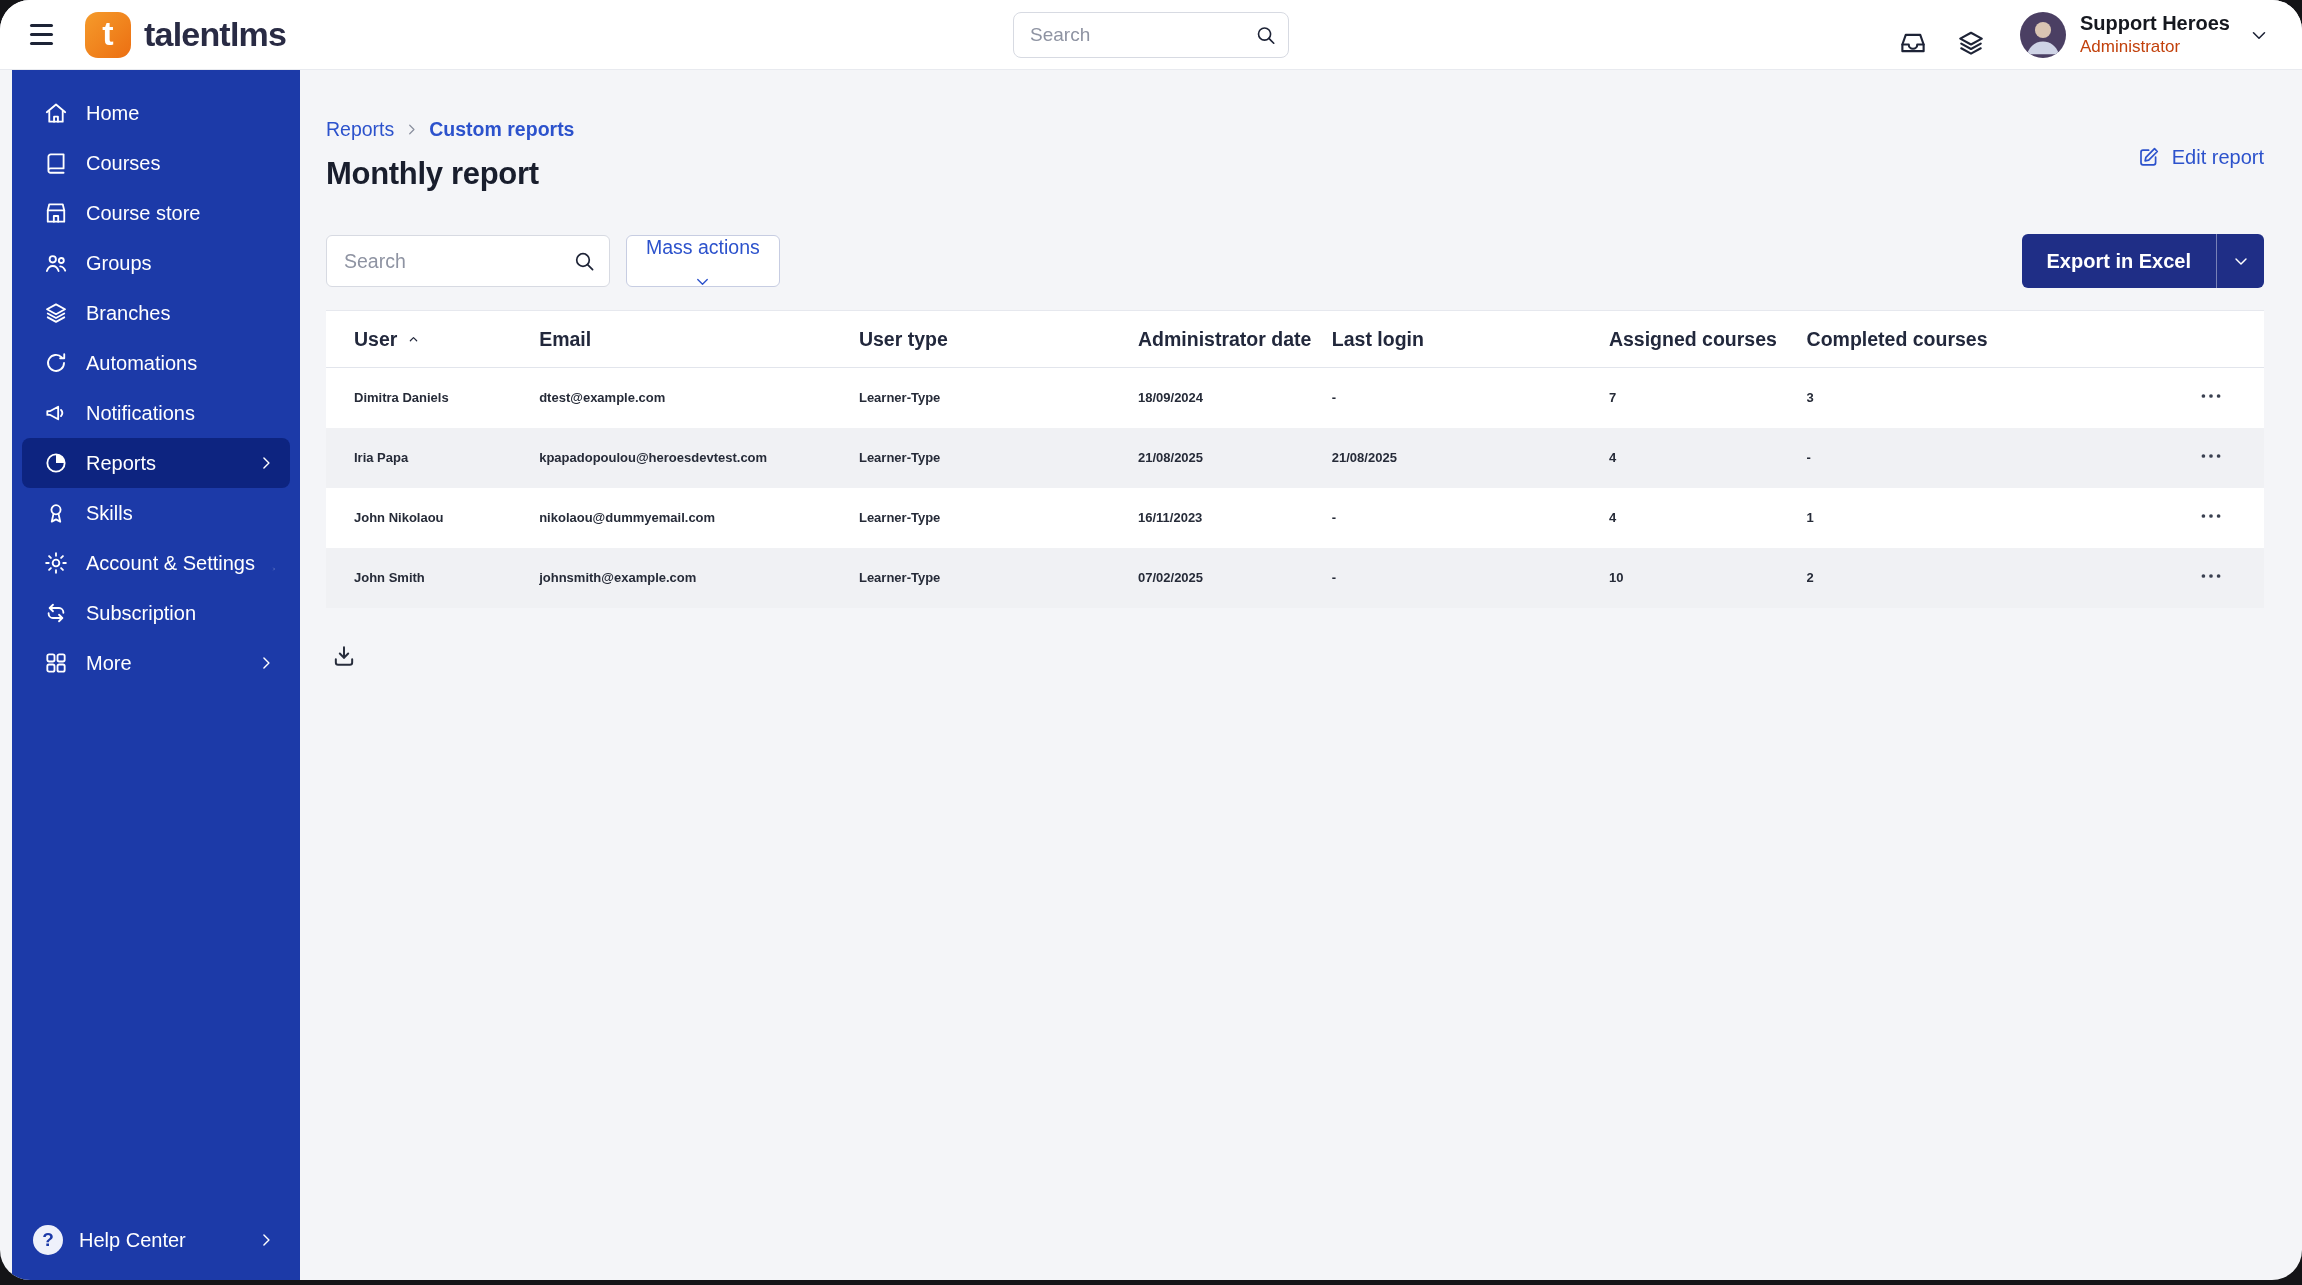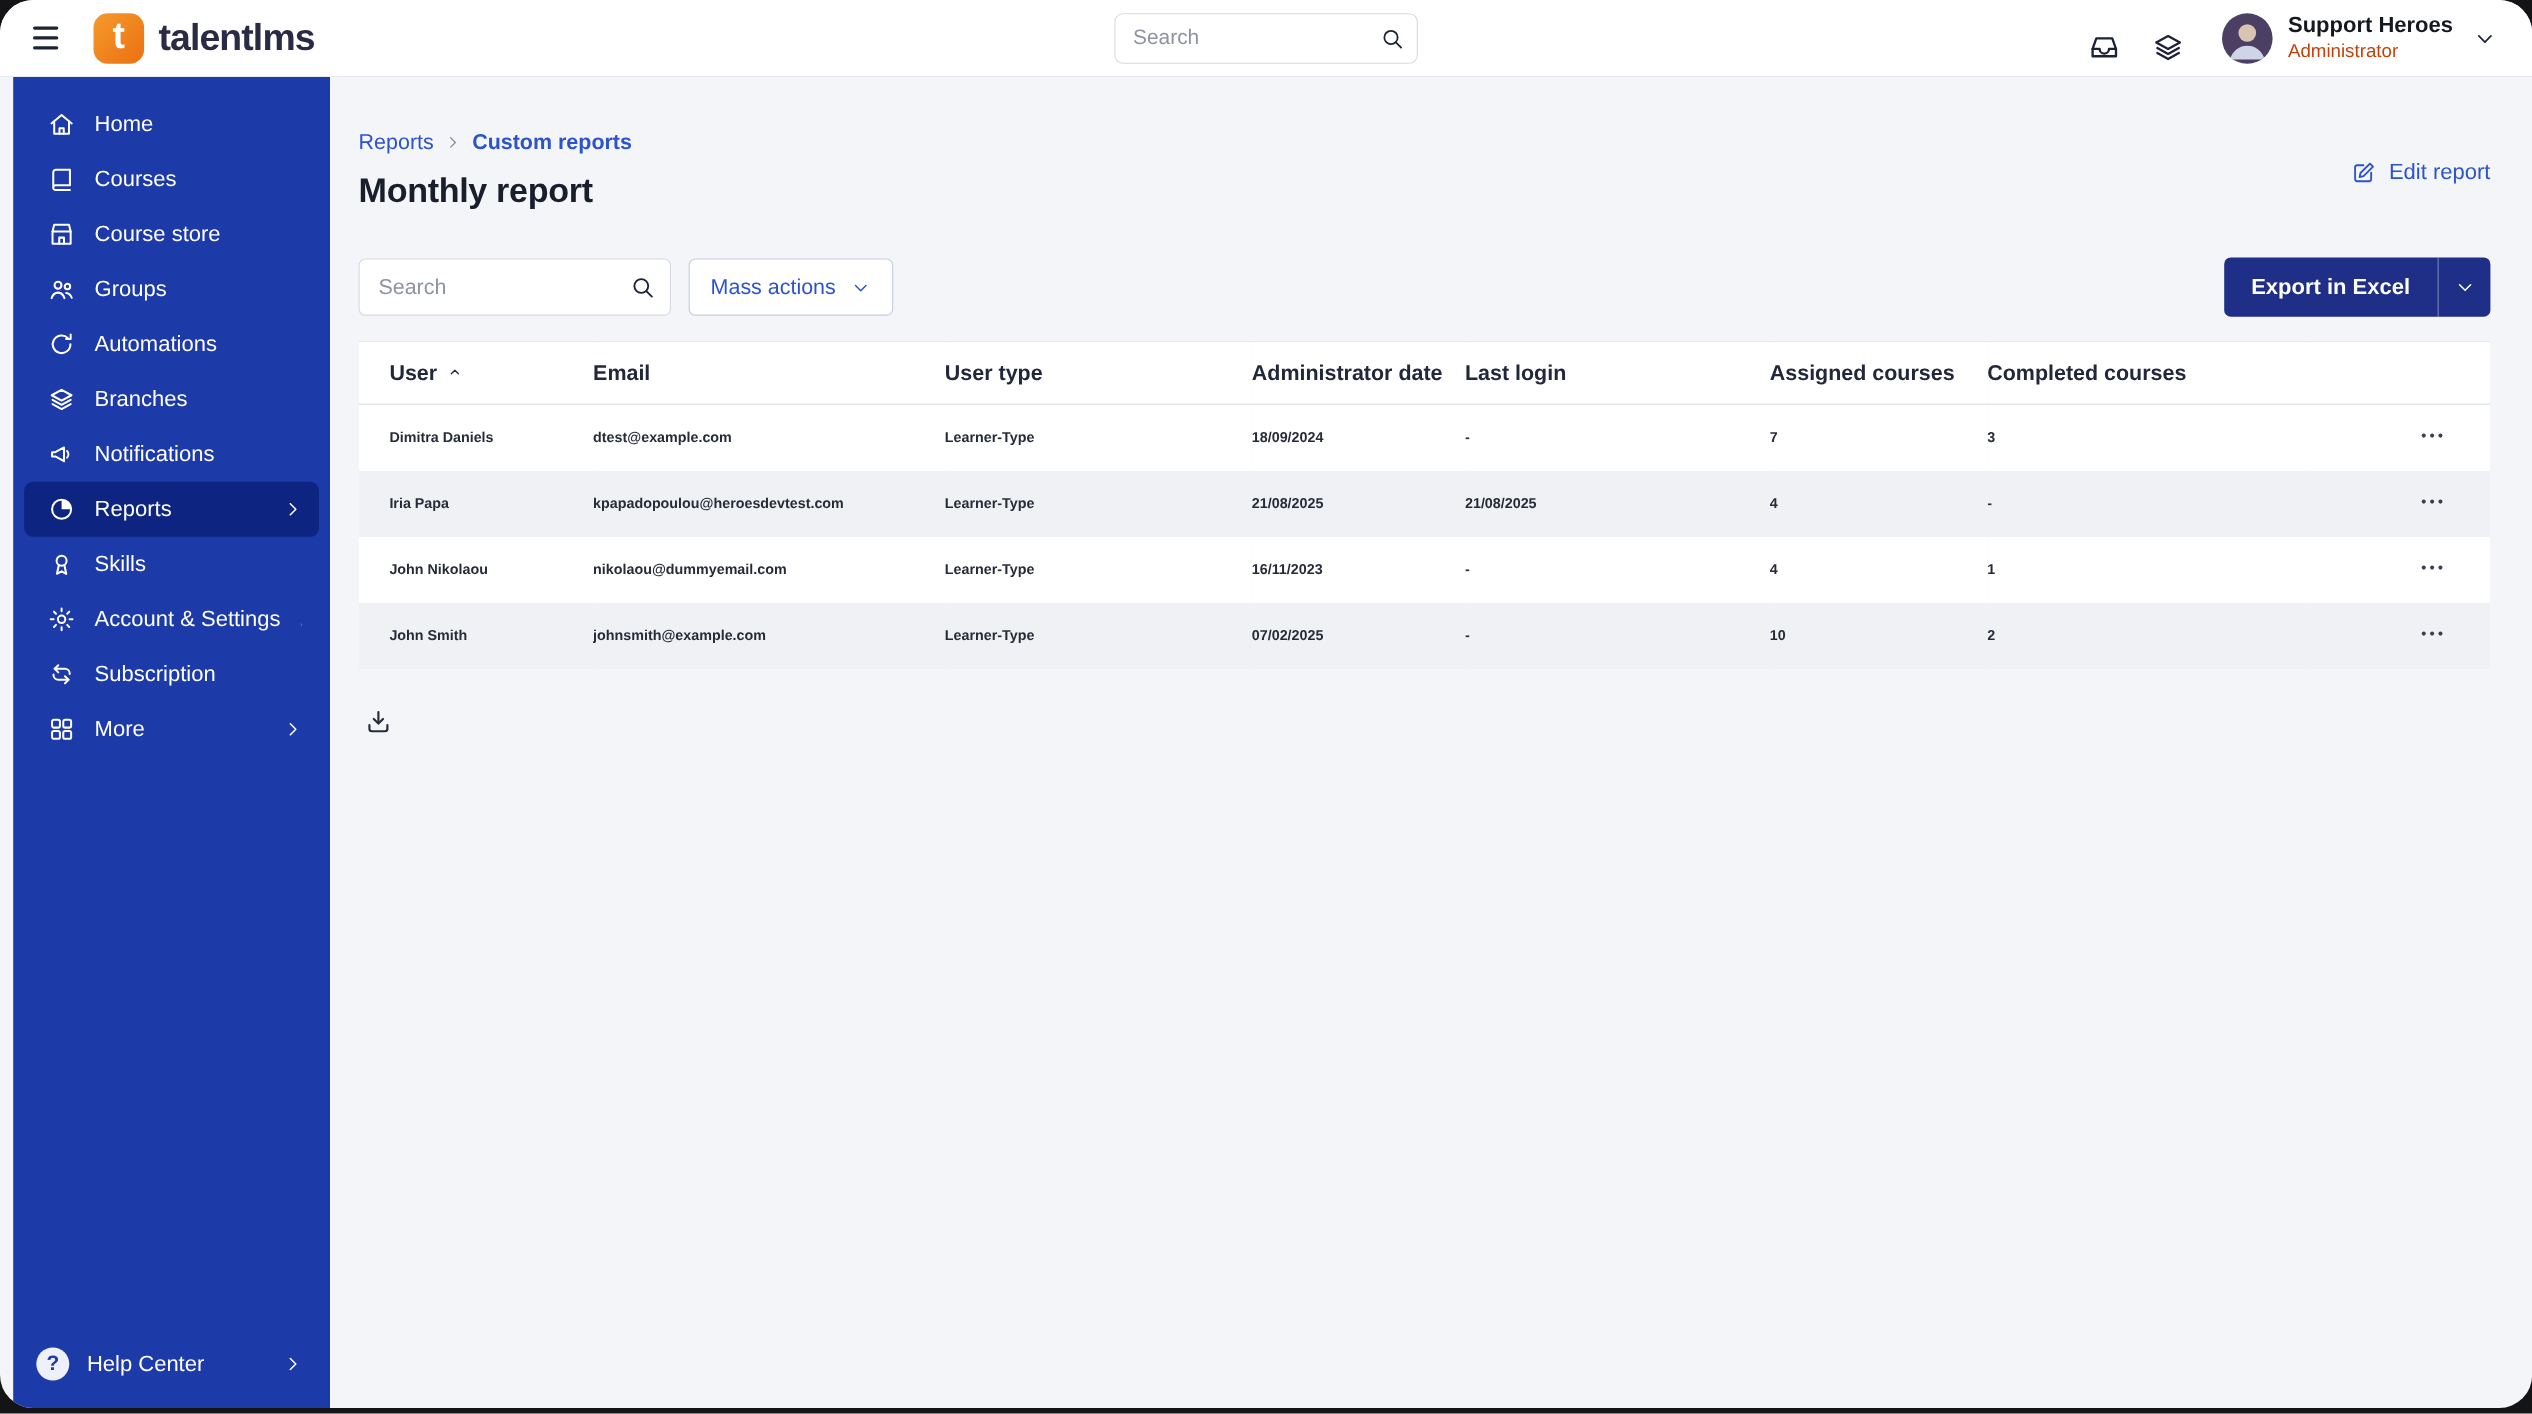--- a/index.html
+++ b/index.html
@@ -62,21 +62,21 @@
   .edit-report { display:flex; align-items:center; gap:11px; color:#2c52cc; font-size:20px; align-self:center; margin-top:4px; }
   .edit-ic { width:24px; height:24px; }
 
   .controls { margin-top:42px; display:flex; align-items:center; }
   .tsearch { position:relative; width:284px; }
   .tsearch input { width:100%; height:52px; border:1px solid #d7dae2; border-radius:6px; background:#fff;
                    padding:0 48px 0 17px; font-size:19.5px; color:#2a2f3c; outline:none; }
   .tsearch input::placeholder { color:#8e93a2; }
   .tsearch-icon { position:absolute; right:14px; top:50%; transform:translateY(-50%); width:24px; height:24px; color:#1d2336; }
   .mass-actions { margin-left:16px; height:52px; padding:0 19px; background:#fff; border:1px solid #c7cde2;
-                  border-radius:6px; display:flex; align-items:center; gap:13px; color:#2c52cc; font-size:19.5px; }
+                  border-radius:6px; display:flex; align-items:center; gap:13px; color:#2c52cc; font-size:19.5px;flex-direction:column; }
   .ma-chev { width:19px; height:19px; }
   .export-split { margin-left:auto; display:flex; align-items:stretch; height:54px; border-radius:6px;
                   overflow:hidden; background:#1f2e86; color:#fff; }
   .export-main { padding:0 25px; font-size:20px; font-weight:700; color:#fff; border-right:1px solid rgba(255,255,255,.4); }
   .export-caret { width:47px; display:flex; align-items:center; justify-content:center; }
   .export-caret span { width:20px; height:20px; display:block; }
 
   
   .report-table { margin-top:22px; width:100%; border-collapse:collapse; table-layout:fixed; }
   .report-table th { height:57px; text-align:left; font-size:19.5px; font-weight:700; color:#22283c;
@@ -191,32 +191,32 @@
           <span class="icon"><svg viewBox="0 0 24 24" fill="none" stroke="currentColor" stroke-width="1.7" stroke-linecap="round" stroke-linejoin="round">
               <circle cx="9" cy="8.6" r="2.9"></circle>
               <path d="M3.6 19.4c1-3 3-4.6 5.4-4.6s4.4 1.6 5.4 4.6"></path>
               <circle cx="16.9" cy="9.7" r="2.3"></circle>
               <path d="M15.9 15.1c2.2.2 3.7 1.6 4.6 4"></path>
             </svg></span>
           <span class="label">Groups</span>
         </div>
         <div class="side-item">
           <span class="icon"><svg viewBox="0 0 24 24" fill="none" stroke="currentColor" stroke-width="1.7" stroke-linecap="round" stroke-linejoin="round">
-              <path d="M19.4 12a7.4 7.4 0 1 1-2.1-5.2"></path>
-              <path d="M19.6 3.8v3.8h-3.8"></path>
-            </svg></span>
-          <span class="label">Automations</span>
-        </div>
-        <div class="side-item">
-          <span class="icon"><svg viewBox="0 0 24 24" fill="none" stroke="currentColor" stroke-width="1.7" stroke-linecap="round" stroke-linejoin="round">
               <path d="m12 4 8.3 4.6L12 13.2 3.7 8.6z"></path>
               <path d="m4.4 12.4 7.6 4.2 7.6-4.2"></path>
               <path d="m4.4 16 7.6 4.2 7.6-4.2"></path>
             </svg></span>
           <span class="label">Branches</span>
+        </div>
+        <div class="side-item">
+          <span class="icon"><svg viewBox="0 0 24 24" fill="none" stroke="currentColor" stroke-width="1.7" stroke-linecap="round" stroke-linejoin="round">
+              <path d="M19.4 12a7.4 7.4 0 1 1-2.1-5.2"></path>
+              <path d="M19.6 3.8v3.8h-3.8"></path>
+            </svg></span>
+          <span class="label">Automations</span>
         </div>
         <div class="side-item">
           <span class="icon"><svg viewBox="0 0 24 24" fill="none" stroke="currentColor" stroke-width="1.7" stroke-linecap="round" stroke-linejoin="round">
               <path d="M4 10.2v3.6h2.7l7.3 4V6.2l-7.3 4z"></path>
               <path d="M16.6 9.2a4.2 4.2 0 0 1 0 5.6"></path>
             </svg></span>
           <span class="label">Notifications</span>
         </div>
         <div class="side-item active">
           <span class="icon"><svg viewBox="0 0 24 24" fill="none" stroke="currentColor" stroke-width="1.7" stroke-linecap="round" stroke-linejoin="round">

